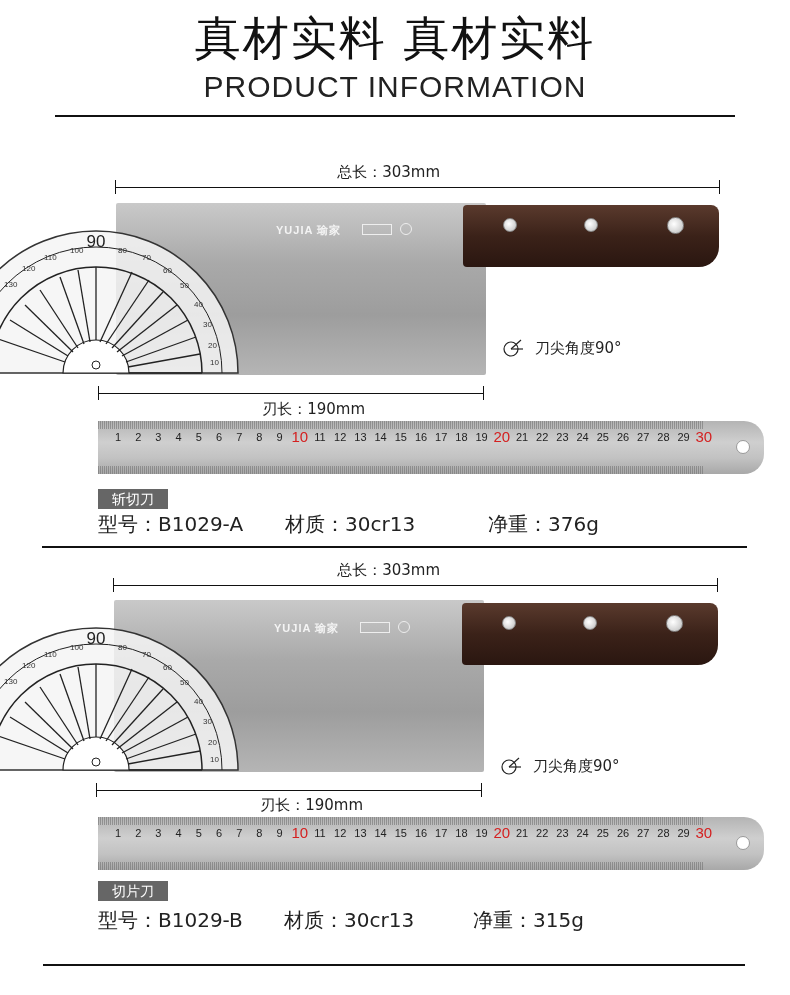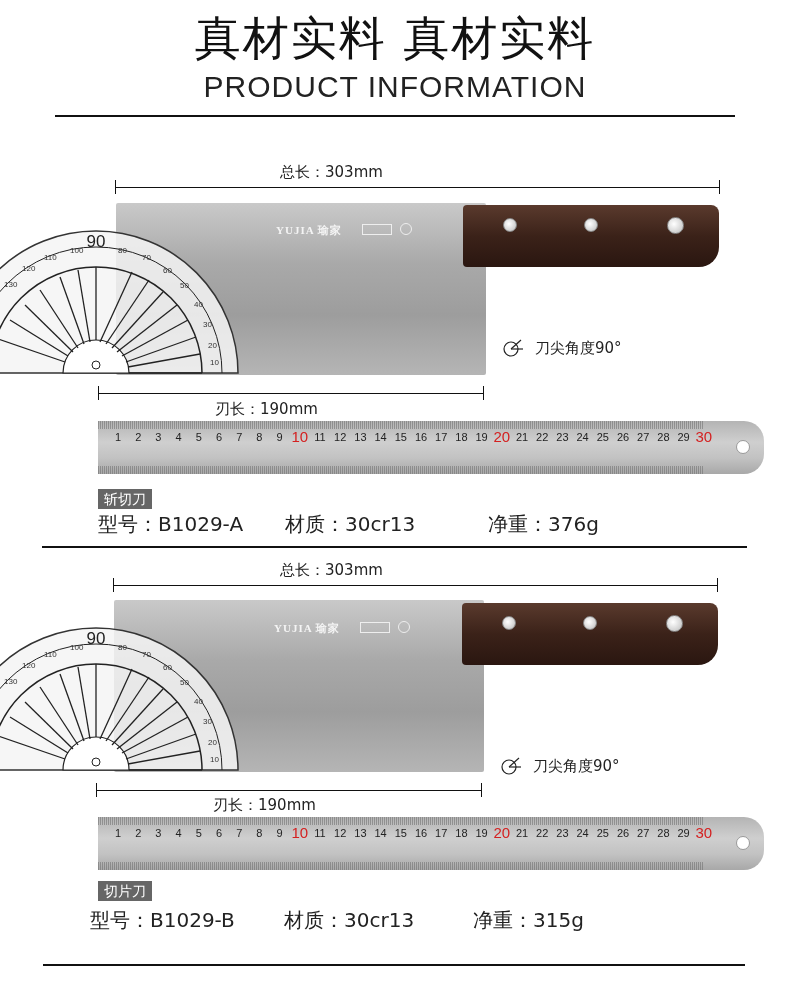--- a/index.html
+++ b/index.html
@@ -3,33 +3,33 @@
 <meta charset="utf-8">
 <style>
 *{margin:0;padding:0;box-sizing:border-box}
 body{width:790px;height:995px;background:#fff;font-family:"DejaVu Sans","Liberation Sans",sans-serif;color:#222;position:relative;overflow:hidden}
 .abs{position:absolute}
 .title-cn{left:0;width:790px;top:8px;text-align:center;font-size:46px;font-weight:500;letter-spacing:2px;color:#111}
 .title-en{left:0;width:790px;top:70px;text-align:center;font-size:30px;font-family:"Liberation Sans",sans-serif;letter-spacing:1px;color:#222}
 .hline{height:2px;background:#111}
 .dim-line{height:1px;background:#111}
 .tick{width:1px;height:14px;background:#111}
-.dim-label{font-size:15px;color:#222;text-align:left}
+.dim-label{font-size:15px;color:#222;text-align:right}
 .blade{background:linear-gradient(180deg,#c9c9c9 0%,#a9a9a9 35%,#9d9d9d 65%,#b5b5b5 100%);border-radius:2px}
 .handle{background:linear-gradient(180deg,#5a3a2d 0%,#3b2219 50%,#2a1610 100%);border-radius:4px 8px 20px 4px}
 .rivet{width:14px;height:14px;border-radius:50%;background:radial-gradient(circle at 40% 40%,#fff,#bbb);border:1px solid #888}
-.brand{font-size:11px;font-weight:bold;color:#f4f4f4;letter-spacing:1px;font-family:Liberation Serif, serif}
+.brand{font-size:11px;font-weight:bold;color:#f4f4f4;letter-spacing:1px;font-family:Liberation Sans, sans-serif}
 .stamp{width:30px;height:11px;border:1px solid #eee;font-size:6px;color:#eee;text-align:center;line-height:9px}
 .ruler{background:linear-gradient(180deg,#b4b4b4,#cfcfcf 40%,#c2c2c2 70%,#a8a8a8);border-radius:0 20px 20px 0;overflow:hidden}
 .ruler-ticks{position:absolute;left:0;right:60px;top:0;height:8px;background:repeating-linear-gradient(90deg,#666 0 1px,transparent 1px 2px);opacity:.5}
 .ruler-ticks.b{top:auto;bottom:0}
 .ruler-num{position:absolute;top:10px;font-size:11px;color:#222;font-family:"Liberation Sans",sans-serif;transform:translateX(-50%)}
 .ruler-num.red{color:#d42020;font-size:15px;top:7px}
 .ruler-hole{position:absolute;width:14px;height:14px;border-radius:50%;background:#fff;border:1px solid #999}
-.tag{background:#666;color:#fff;font-size:14px;padding:1px 6px;line-height:18px}
+.tag{background:#666;color:#fff;font-size:14px;padding:1px 14px;line-height:18px}
 .spec{font-size:20px;color:#222}
 .angle-label{font-size:15px;color:#222}
 .protractor{overflow:visible}
 </style>
 </head>
 <body>
 
 <div class="abs title-cn">真材实料  真材实料</div>
 <div class="abs title-en">PRODUCT INFORMATION</div>
 <div class="abs hline" style="left:55px;top:115px;width:680px"></div>
@@ -250,18 +250,18 @@
         <span class="ruler-num" style="left: 504.8px;">25</span>
         <span class="ruler-num" style="left: 525px;">26</span>
         <span class="ruler-num" style="left: 545.2px;">27</span>
         <span class="ruler-num" style="left: 565.4px;">28</span>
         <span class="ruler-num" style="left: 585.6px;">29</span>
         <span class="ruler-num red" style="left: 605.8px;">30</span>
       </div>
   </div>
 
   <div class="abs tag" style="left:98px;top:881px">切片刀</div>
-  <div class="abs spec" style="left:90px;top:907px">型号：B1029-B</div>
+  <div class="abs spec" style="left:98px;top:907px">型号：B1029-B</div>
   <div class="abs spec" style="left:284px;top:907px">材质：30cr13</div>
   <div class="abs spec" style="left:473px;top:907px">净重：315g</div>
 </section>
 
 <div class="abs hline" style="left:43px;top:964px;width:702px"></div>
 
 </body></html>

